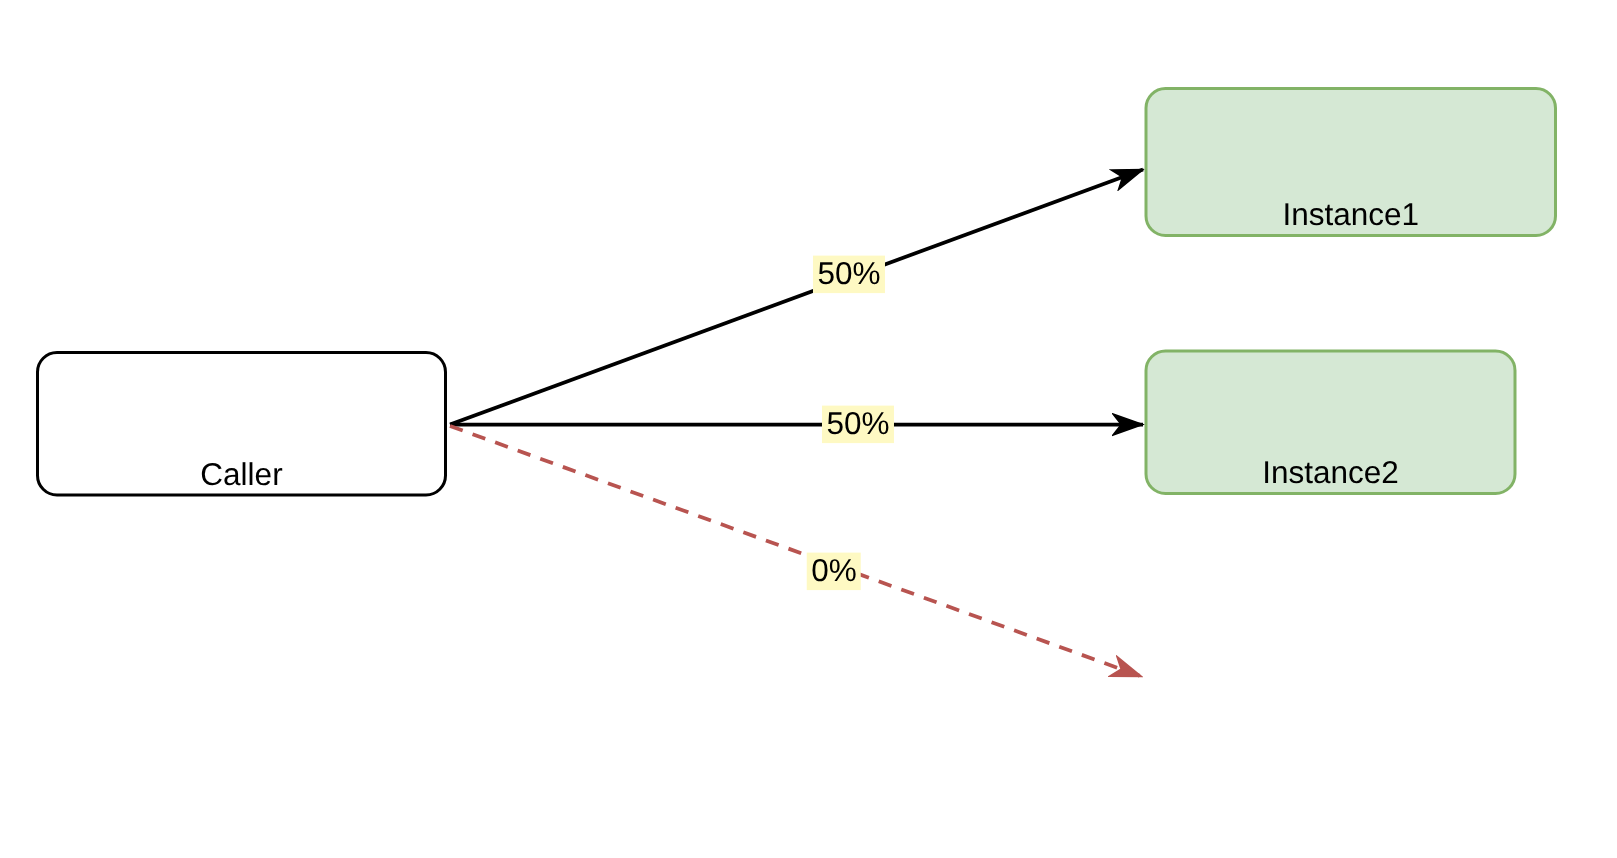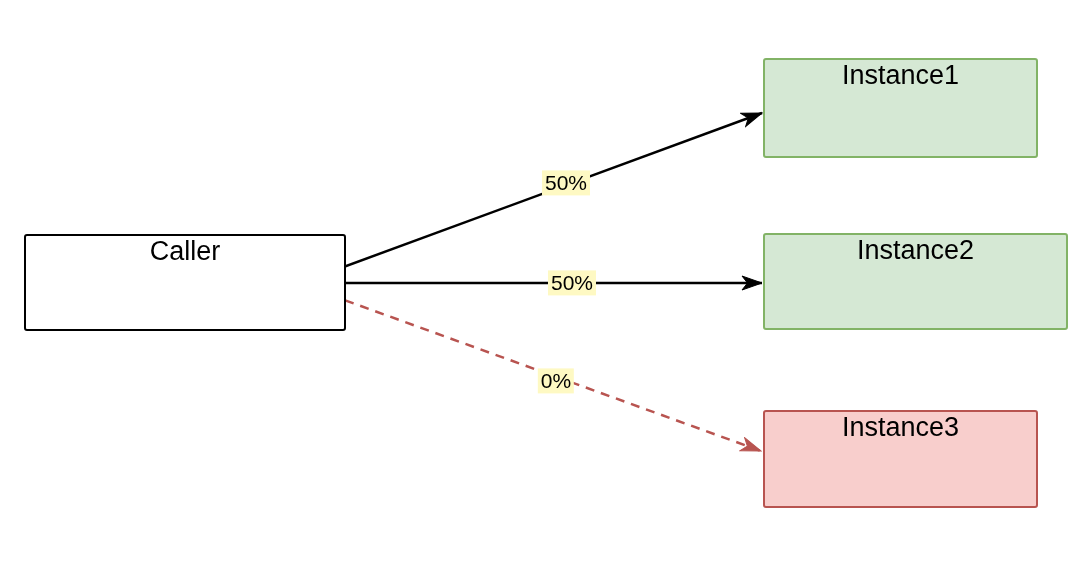--- a/index.html
+++ b/index.html
@@ -18,42 +18,42 @@
   .edges-svg {
     position: absolute;
     left: 0;
     top: 0;
     width: 1078px;
     height: 572px;
   }
   .node {
     position: absolute;
     box-sizing: border-box;
-    border-radius: 3px;
+    border-radius: 14px;
     display: flex;
-    align-items: flex-start;
+    align-items: flex-end;
     justify-content: center;
-    font-size: 27px;
+    font-size: 21px;
     color: #000000;
   }
   .node-caller {
-    left: 24px;  top: 234px;  width: 322px; height: 97px;
+    left: 24px;  top: 234px;  width: 274px; height: 97px;
     background: #ffffff;
     border: 2.5px solid #000000;
   }
   .node-green {
     background: #d5e8d4;
     border: 2.5px solid #82b366;
   }
   .node-red {
     background: #f8cecc;
     border: 2.5px solid #b85450;
   }
   .node-instance1 { left: 763px; top: 58px;  width: 275px; height: 100px; }
-  .node-instance2 { left: 763px; top: 233px; width: 305px; height: 97px; }
+  .node-instance2 { left: 763px; top: 233px; width: 248px; height: 97px; }
   .node-instance3 { left: 763px; top: 410px; width: 275px; height: 98px; }
   .edge-label {
     position: absolute;
     transform: translate(-50%, -50%);
     background: #fef9c3;
     padding: 0 3px;
     font-size: 21px;
     color: #000000;
     white-space: nowrap;
     line-height: 1.2;
@@ -89,23 +89,20 @@
   </div>
 
   <div class="node node-green node-instance1">
     <span>Instance1</span>
   </div>
 
   <div class="node node-green node-instance2">
     <span>Instance2</span>
   </div>
 
-  <div class="node node-red node-instance3">
-    <span>Instance3</span>
-  </div>
 
   <div class="edge-label edge-label-1">50%</div>
 
   <div class="edge-label edge-label-2">50%</div>
 
   <div class="edge-label edge-label-3">0%</div>
 
 </div>
 
 </body></html>

